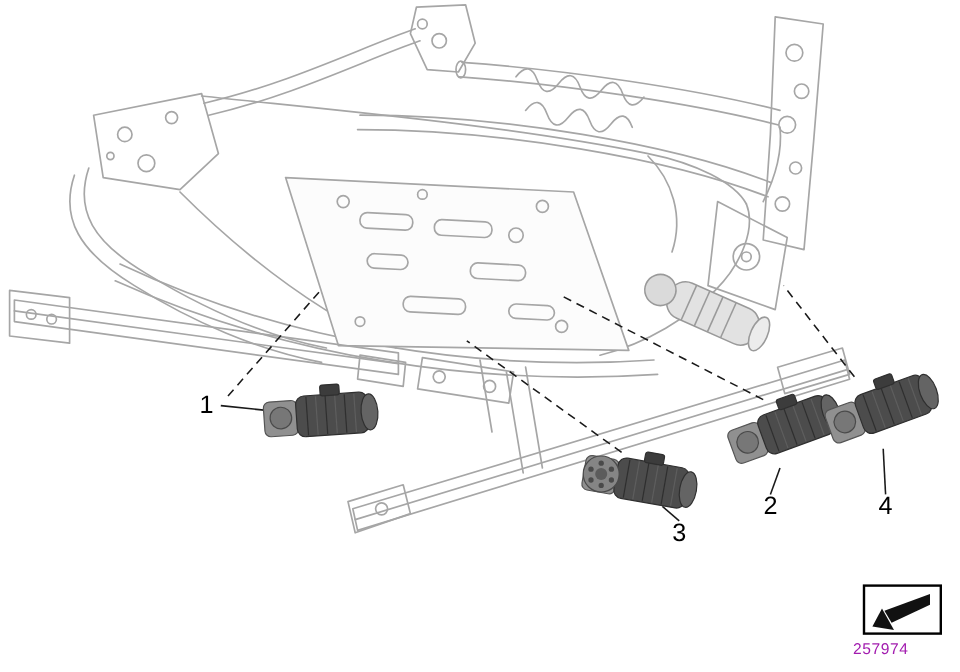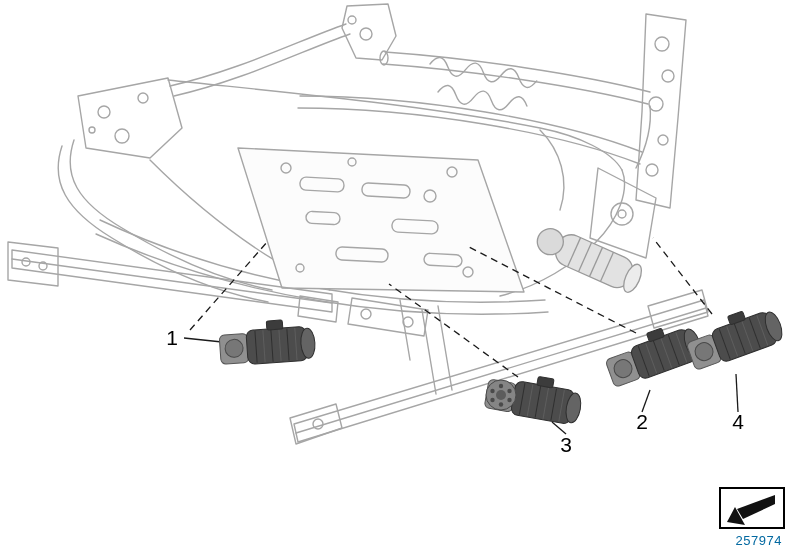--- a/index.html
+++ b/index.html
@@ -11,22 +11,22 @@
   .callout{
     position:absolute;width:26px;text-align:center;line-height:1;
     font-size:21px;color:#000;cursor:pointer;user-select:none;
   }
   #stamp{
     position:absolute;left:719px;top:487px;width:66px;height:42px;
     border:2px solid #000;background:#fff;box-sizing:border-box;
   }
   #stamp svg{display:block;width:100%;height:100%;}
   #stamp-number{
-    position:absolute;left:686px;top:533px;width:96px;text-align:right;
-    font-size:13px;color:#0369a1;letter-spacing:0.5px;
+    position:absolute;left:686px;top:533px;width:96px;text-align:center;
+    font-size:13px;color:#a21caf;letter-spacing:0.5px;
   }
 </style>
 </head>
 <body>
 
 <div id="stage">
 
   <svg id="drawing" width="800" height="560" viewBox="0 0 800 560" xmlns="http://www.w3.org/2000/svg">
     <defs>
       <g id="motor">

